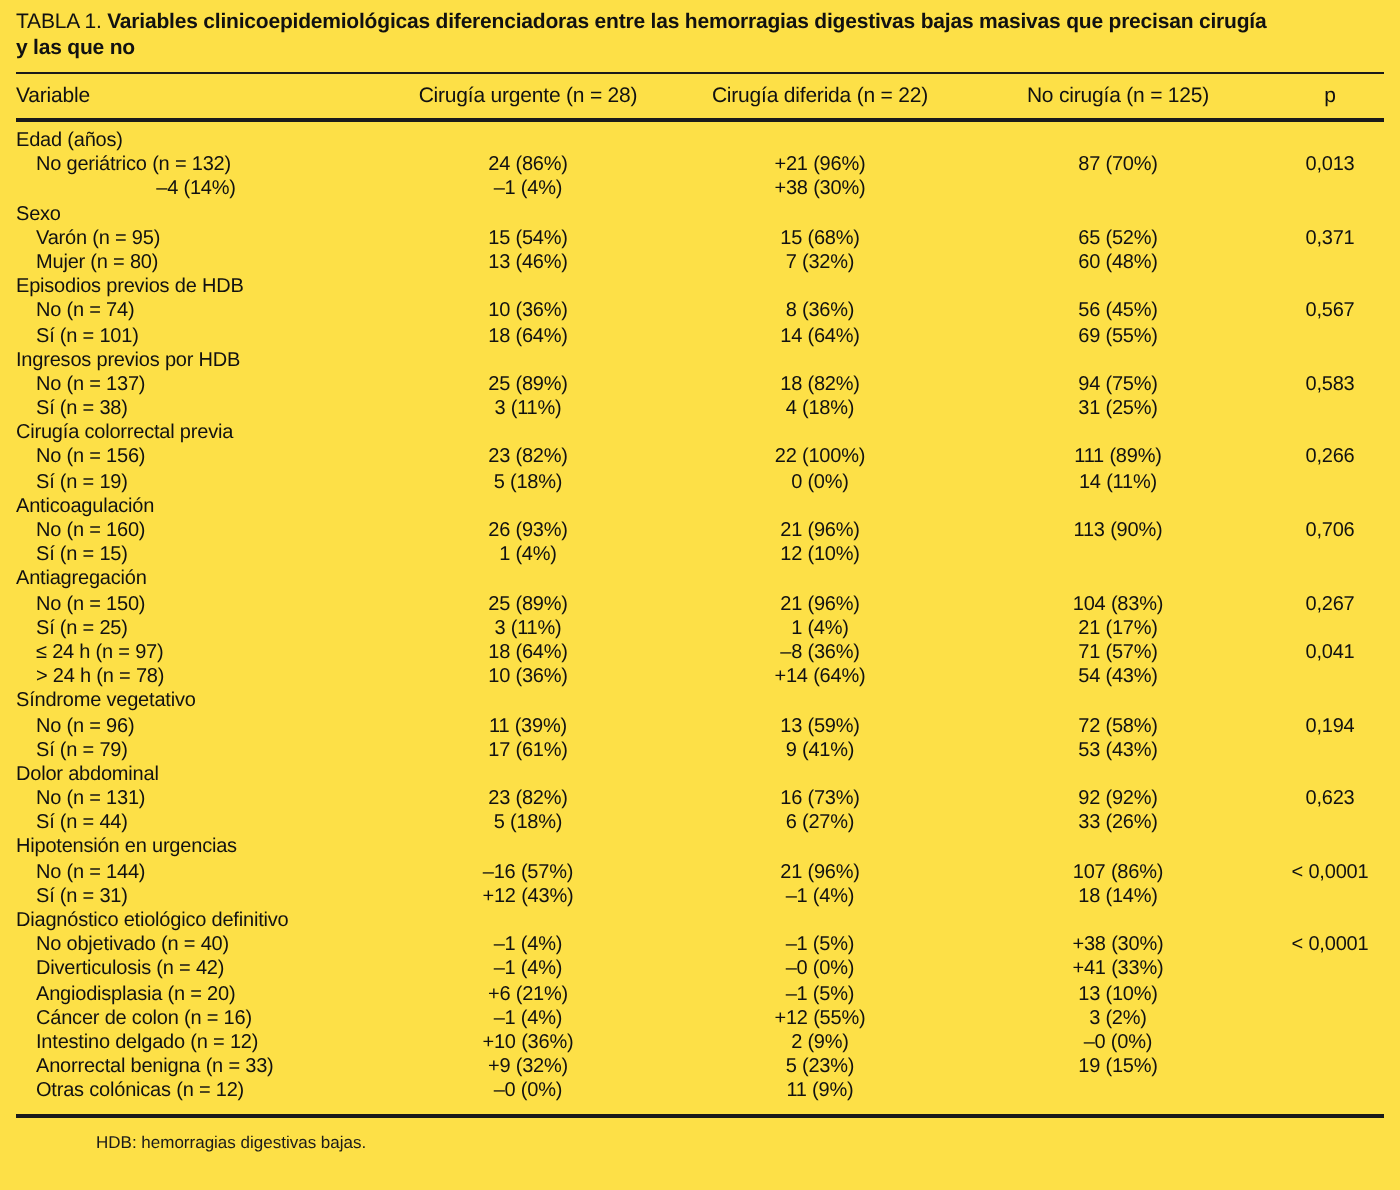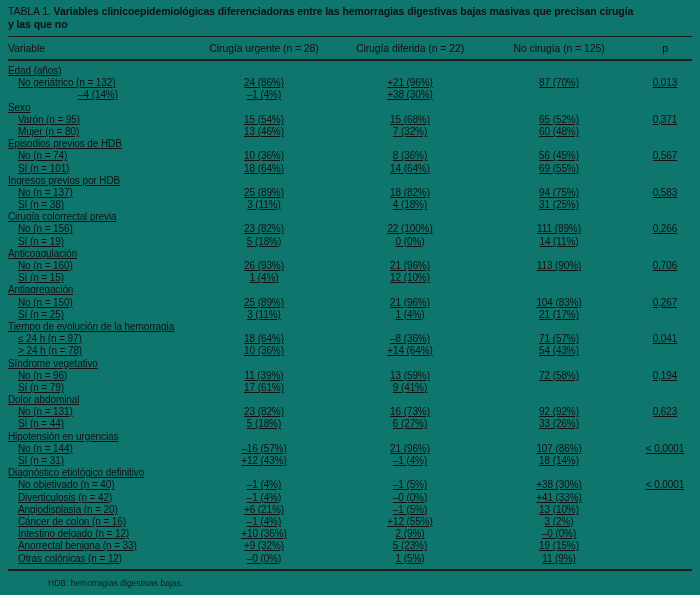--- a/index.html
+++ b/index.html
@@ -6,21 +6,21 @@
     margin: 0;
     padding: 0;
     background: #ffffff;
   }
   .page {
     position: relative;
     width: 700px;
     height: 595px;
     box-sizing: border-box;
     padding: 3px 8px 0 8px;
-    background: #0f766e;
+    background: #fde047;
     color: #111111;
     font-family: "Liberation Sans", sans-serif;
     overflow: hidden;
   }
   .title {
     font-size: 10.5px;
     line-height: 13px;
     letter-spacing: -0.1px;
     padding-top: 2px;
   }
@@ -37,21 +37,21 @@
   }
   .header-row {
     height: 22px;
     font-size: 10.5px;
     font-weight: normal;
     letter-spacing: -0.1px;
   }
   .col-var { text-align: left; white-space: nowrap; overflow: hidden; }
   .col-c   { text-align: center; white-space: nowrap; }
   .col-p   { text-align: center; white-space: nowrap; }
-  .tbody { padding-top: 4px; text-decoration: underline; }
+  .tbody { padding-top: 4px; }
   .row {
     height: 12.2px;
     line-height: 12.2px;
     font-size: 10px;
     letter-spacing: -0.1px;
   }
   .row.indent .col-var { padding-left: 10px; }
   .footnote {
     margin-top: 7px;
     font-size: 8.5px;
@@ -222,27 +222,20 @@
         <span class="col-c">104 (83%)</span>
         <span class="col-p">0,267</span>
       </div>
       <div class="grid-row row indent">
         <span class="col-var">Sí (n = 25)</span>
         <span class="col-c">3 (11%)</span>
         <span class="col-c">1 (4%)</span>
         <span class="col-c">21 (17%)</span>
         <span class="col-p"></span>
       </div>
-      <div class="grid-row row">
-        <span class="col-var">Tiempo de evolución de la hemorragia</span>
-        <span class="col-c"></span>
-        <span class="col-c"></span>
-        <span class="col-c"></span>
-        <span class="col-p"></span>
-      </div>
       <div class="grid-row row indent">
         <span class="col-var">≤ 24 h (n = 97)</span>
         <span class="col-c">18 (64%)</span>
         <span class="col-c">–8 (36%)</span>
         <span class="col-c">71 (57%)</span>
         <span class="col-p">0,041</span>
       </div>
       <div class="grid-row row indent">
         <span class="col-var">&gt; 24 h (n = 78)</span>
         <span class="col-c">10 (36%)</span>
@@ -261,20 +254,21 @@
         <span class="col-var">No (n = 96)</span>
         <span class="col-c">11 (39%)</span>
         <span class="col-c">13 (59%)</span>
         <span class="col-c">72 (58%)</span>
         <span class="col-p">0,194</span>
       </div>
       <div class="grid-row row indent">
         <span class="col-var">Sí (n = 79)</span>
         <span class="col-c">17 (61%)</span>
         <span class="col-c">9 (41%)</span>
+        <span class="col-c">53 (43%)</span>
         <span class="col-p"></span>
       </div>
       <div class="grid-row row">
         <span class="col-var">Dolor abdominal</span>
         <span class="col-c"></span>
         <span class="col-c"></span>
         <span class="col-c"></span>
         <span class="col-p"></span>
       </div>
       <div class="grid-row row indent">
@@ -357,21 +351,20 @@
       <div class="grid-row row indent">
         <span class="col-var">Anorrectal benigna (n = 33)</span>
         <span class="col-c">+9 (32%)</span>
         <span class="col-c">5 (23%)</span>
         <span class="col-c">19 (15%)</span>
         <span class="col-p"></span>
       </div>
       <div class="grid-row row indent">
         <span class="col-var">Otras colónicas (n = 12)</span>
         <span class="col-c">–0 (0%)</span>
-        <span class="col-c">1 (5%)</span>
         <span class="col-c">11 (9%)</span>
         <span class="col-p"></span>
       </div>
     </div>
 
   <hr class="rule rule-bottom">
 
   <div class="footnote">HDB: hemorragias digestivas bajas.</div>
 
 </div>

